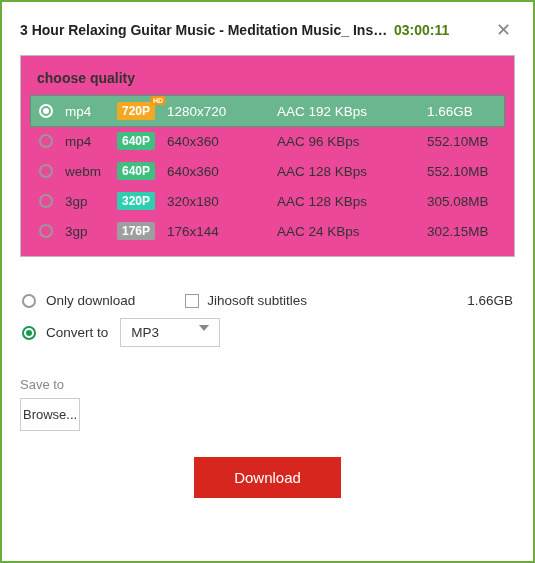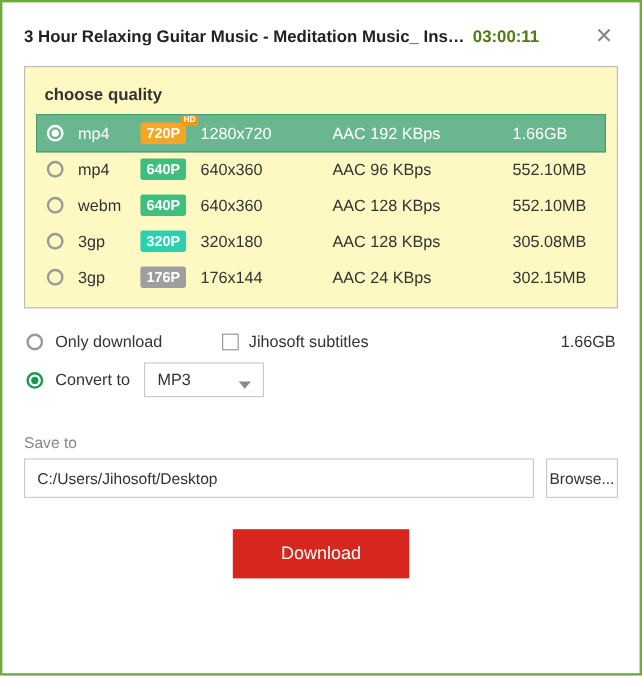--- a/index.html
+++ b/index.html
@@ -3,21 +3,21 @@
 <meta charset="utf-8">
 <style>
 * { box-sizing: border-box; margin: 0; padding: 0; font-family: "Segoe UI", Arial, sans-serif; }
 body { background: #fff; width: 535px; height: 563px; border: 2px solid #6dab3c; position: relative; }
 .container { padding: 15px 18px 18px 18px; }
 .header { display: flex; align-items: center; justify-content: space-between; margin-bottom: 12px; }
 .title-wrap { display: flex; align-items: baseline; gap: 4px; flex: 1; overflow: hidden; }
 .title { font-weight: 700; font-size: 14px; color: #222; white-space: nowrap; overflow: hidden; text-overflow: ellipsis; flex: 0 1 auto; max-width: 370px; }
 .duration { font-weight: 700; font-size: 14px; color: #4d7c0f; white-space: nowrap; }
 .close { color: #888; cursor: pointer; font-size: 18px; line-height: 1; padding: 4px; }
-.quality-box { border: 1px solid #bdbdbd; background: #fef9c3; padding: 10px; margin-bottom: 16px; }
+.quality-box { border: 1px solid #bdbdbd; background: #ec4899; padding: 10px; margin-bottom: 32px; }
 .quality-title { font-weight: 700; font-size: 14px; color: #333; padding: 4px 6px 10px 6px; }
 .row { display: flex; align-items: center; padding: 6px 8px; font-size: 13.5px; color: #333; }
 .row.sel { background: #6ab78f; color: #fff; border: 1px solid #4a9d73; margin: -1px; }
 .radio { width: 14px; height: 14px; border: 2px solid #999; border-radius: 50%; margin-right: 12px; position: relative; flex-shrink: 0;}
 .row.sel .radio { border-color: #fff; }
 .row.sel .radio::after { content:""; position:absolute; width:6px; height:6px; background:#fff; border-radius:50%; top:2px; left:2px; }
 .fmt { width: 52px; }
 .badge-wrap { width: 50px; position: relative;}
 .badge { display:inline-block; color:#fff; font-size:12px; font-weight:700; padding:2px 5px; border-radius:2px; min-width:36px; text-align:center;}
 .hd { position:absolute; top:-6px; right:2px; background:#ff9500; color:#fff; font-size:7px; font-weight:700; padding:1px 2px; border-radius:1px;}
@@ -26,21 +26,21 @@
 .size { text-align: left; flex: 1; }
 .opts { padding: 4px 2px; font-size: 13.5px; color: #333; }
 .opt-row { display:flex; align-items:center; margin-bottom: 10px; }
 .oradio { width:14px; height:14px; border:2px solid #999; border-radius:50%; margin-right:10px; position:relative; flex-shrink:0;}
 .oradio.on { border-color:#1a9850; }
 .oradio.on::after { content:""; position:absolute; width:6px; height:6px; background:#1a9850; border-radius:50%; top:2px; left:2px;}
 .ocheck { width:14px; height:14px; border:1px solid #999; margin-right:8px; flex-shrink:0;}
 .opt-lbl { flex: 0 0 auto; }
 .sub-group { display:flex; align-items:center; margin-left: 50px;}
 .total-size { margin-left:auto; }
-.select-box { display:flex; align-items:flex-end; border:1px solid #ccc; padding:6px 10px; margin-left:12px; min-width:100px; justify-content:space-between; cursor:pointer;}
+.select-box { display:flex; align-items:flex-start; border:1px solid #ccc; padding:6px 10px; margin-left:12px; min-width:100px; justify-content:space-between; cursor:pointer;}
 .chev { width:0; height:0; border-left:5px solid transparent; border-right:5px solid transparent; border-top:6px solid #888; margin-left:18px;}
 .save-lbl { color:#888; font-size:13px; margin:16px 0 6px 0;}
 .save-row { display:flex; gap:10px;}
 .path-input { flex:1; border:1px solid #ccc; padding:8px 10px; font-size:13px; color:#333;}
 .browse-btn { border:1px solid #ccc; background:#fff; padding:8px 2px; font-size:13px; color:#333; cursor:pointer;}
 .dl-row { text-align:center; margin-top:26px;}
 .dl-btn { background:#d7261e; color:#fff; border:none; padding:12px 40px; font-size:15px; font-weight:500; cursor:pointer;}
 </style>
 </head>
 <body>
@@ -121,20 +121,19 @@
       <span class="opt-lbl">Convert to</span>
       <span class="select-box">
         <span>MP3</span>
         <span class="chev"></span>
       </span>
     </div>
   </div>
 
   <div class="save-lbl">Save to</div>
   <div class="save-row">
-    <input class="path-input" value="C:/Users/Jihosoft/Desktop" style="">
     <button class="browse-btn">Browse...</button>
   </div>
 
   <div class="dl-row">
     <button class="dl-btn">Download</button>
   </div>
 </div>
 
 </body></html>

